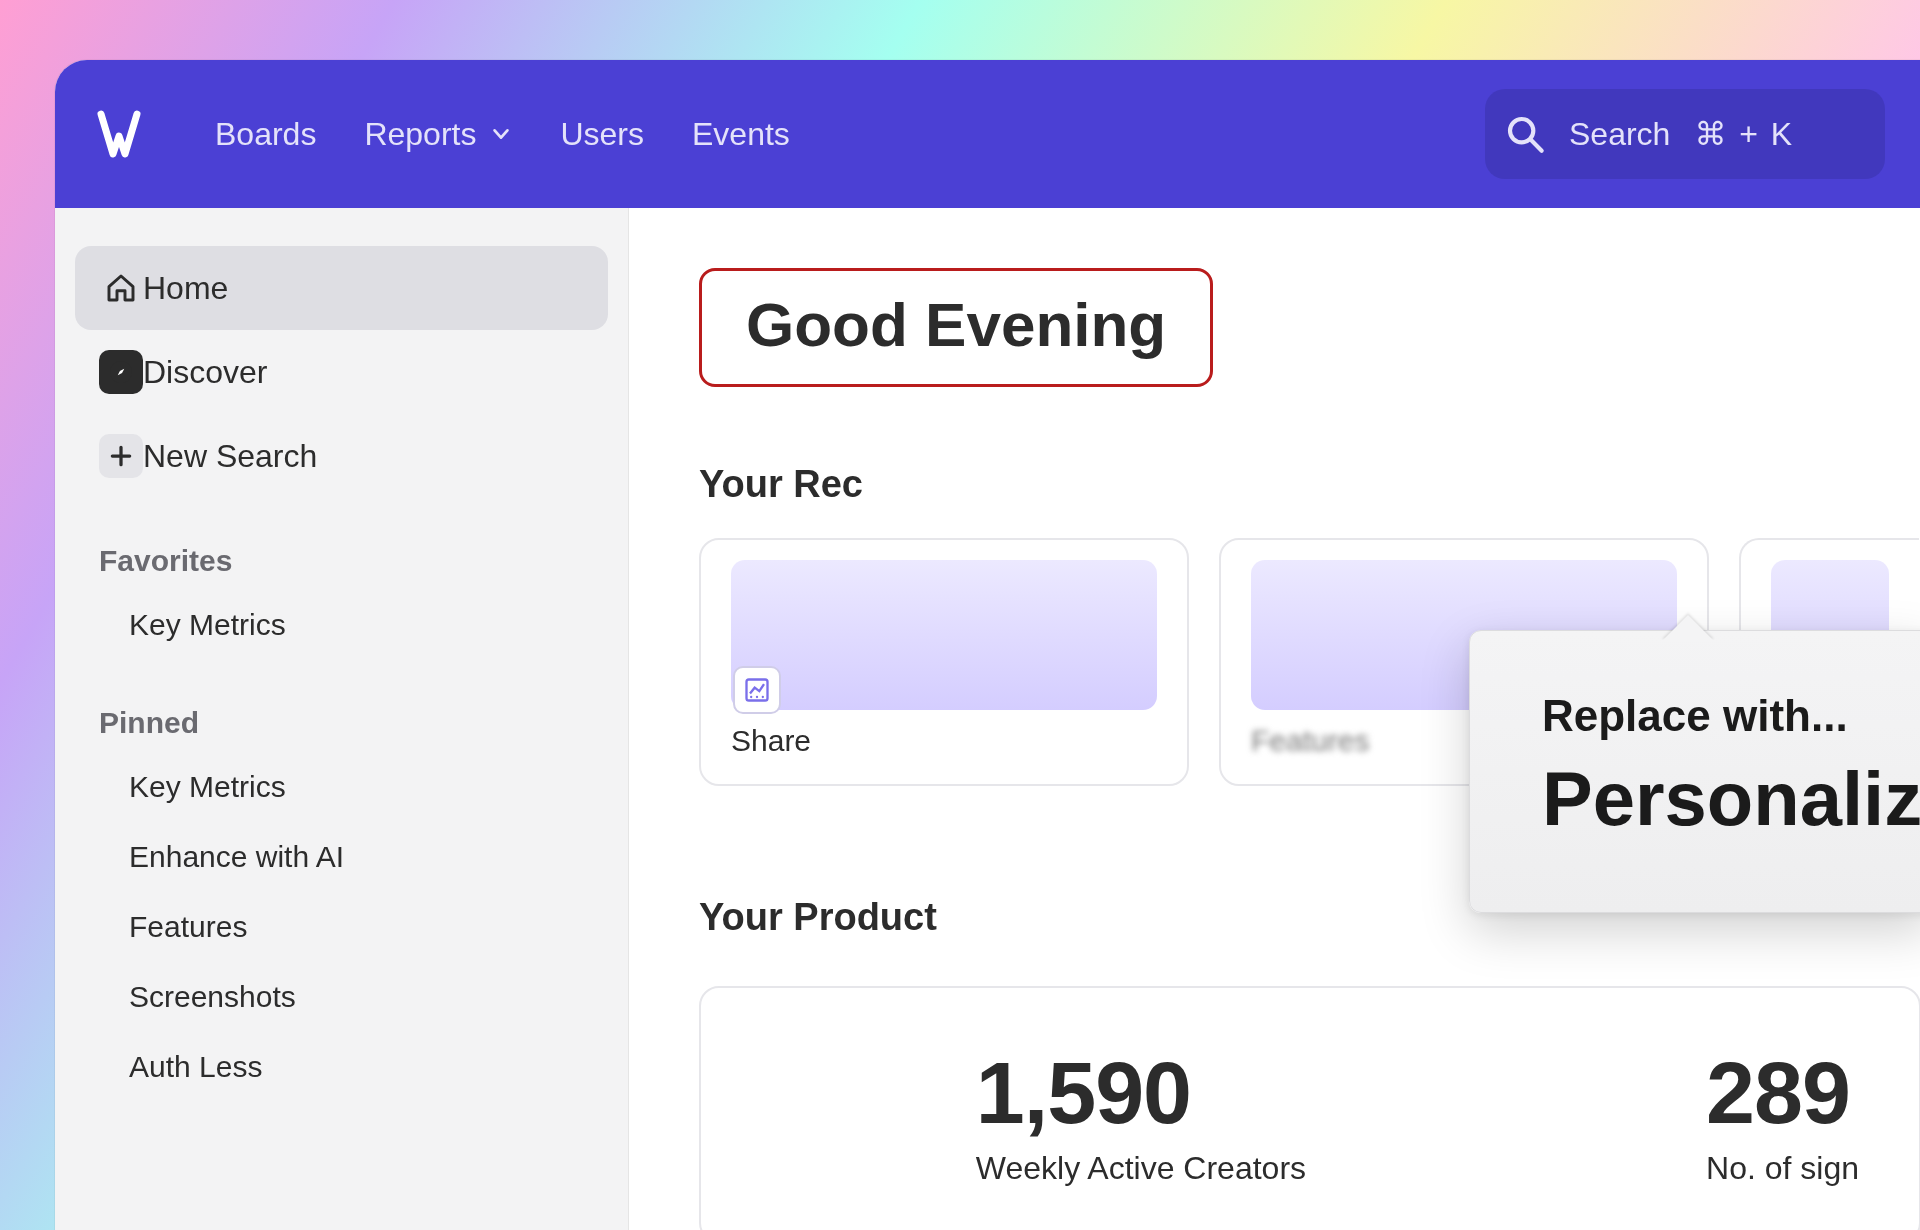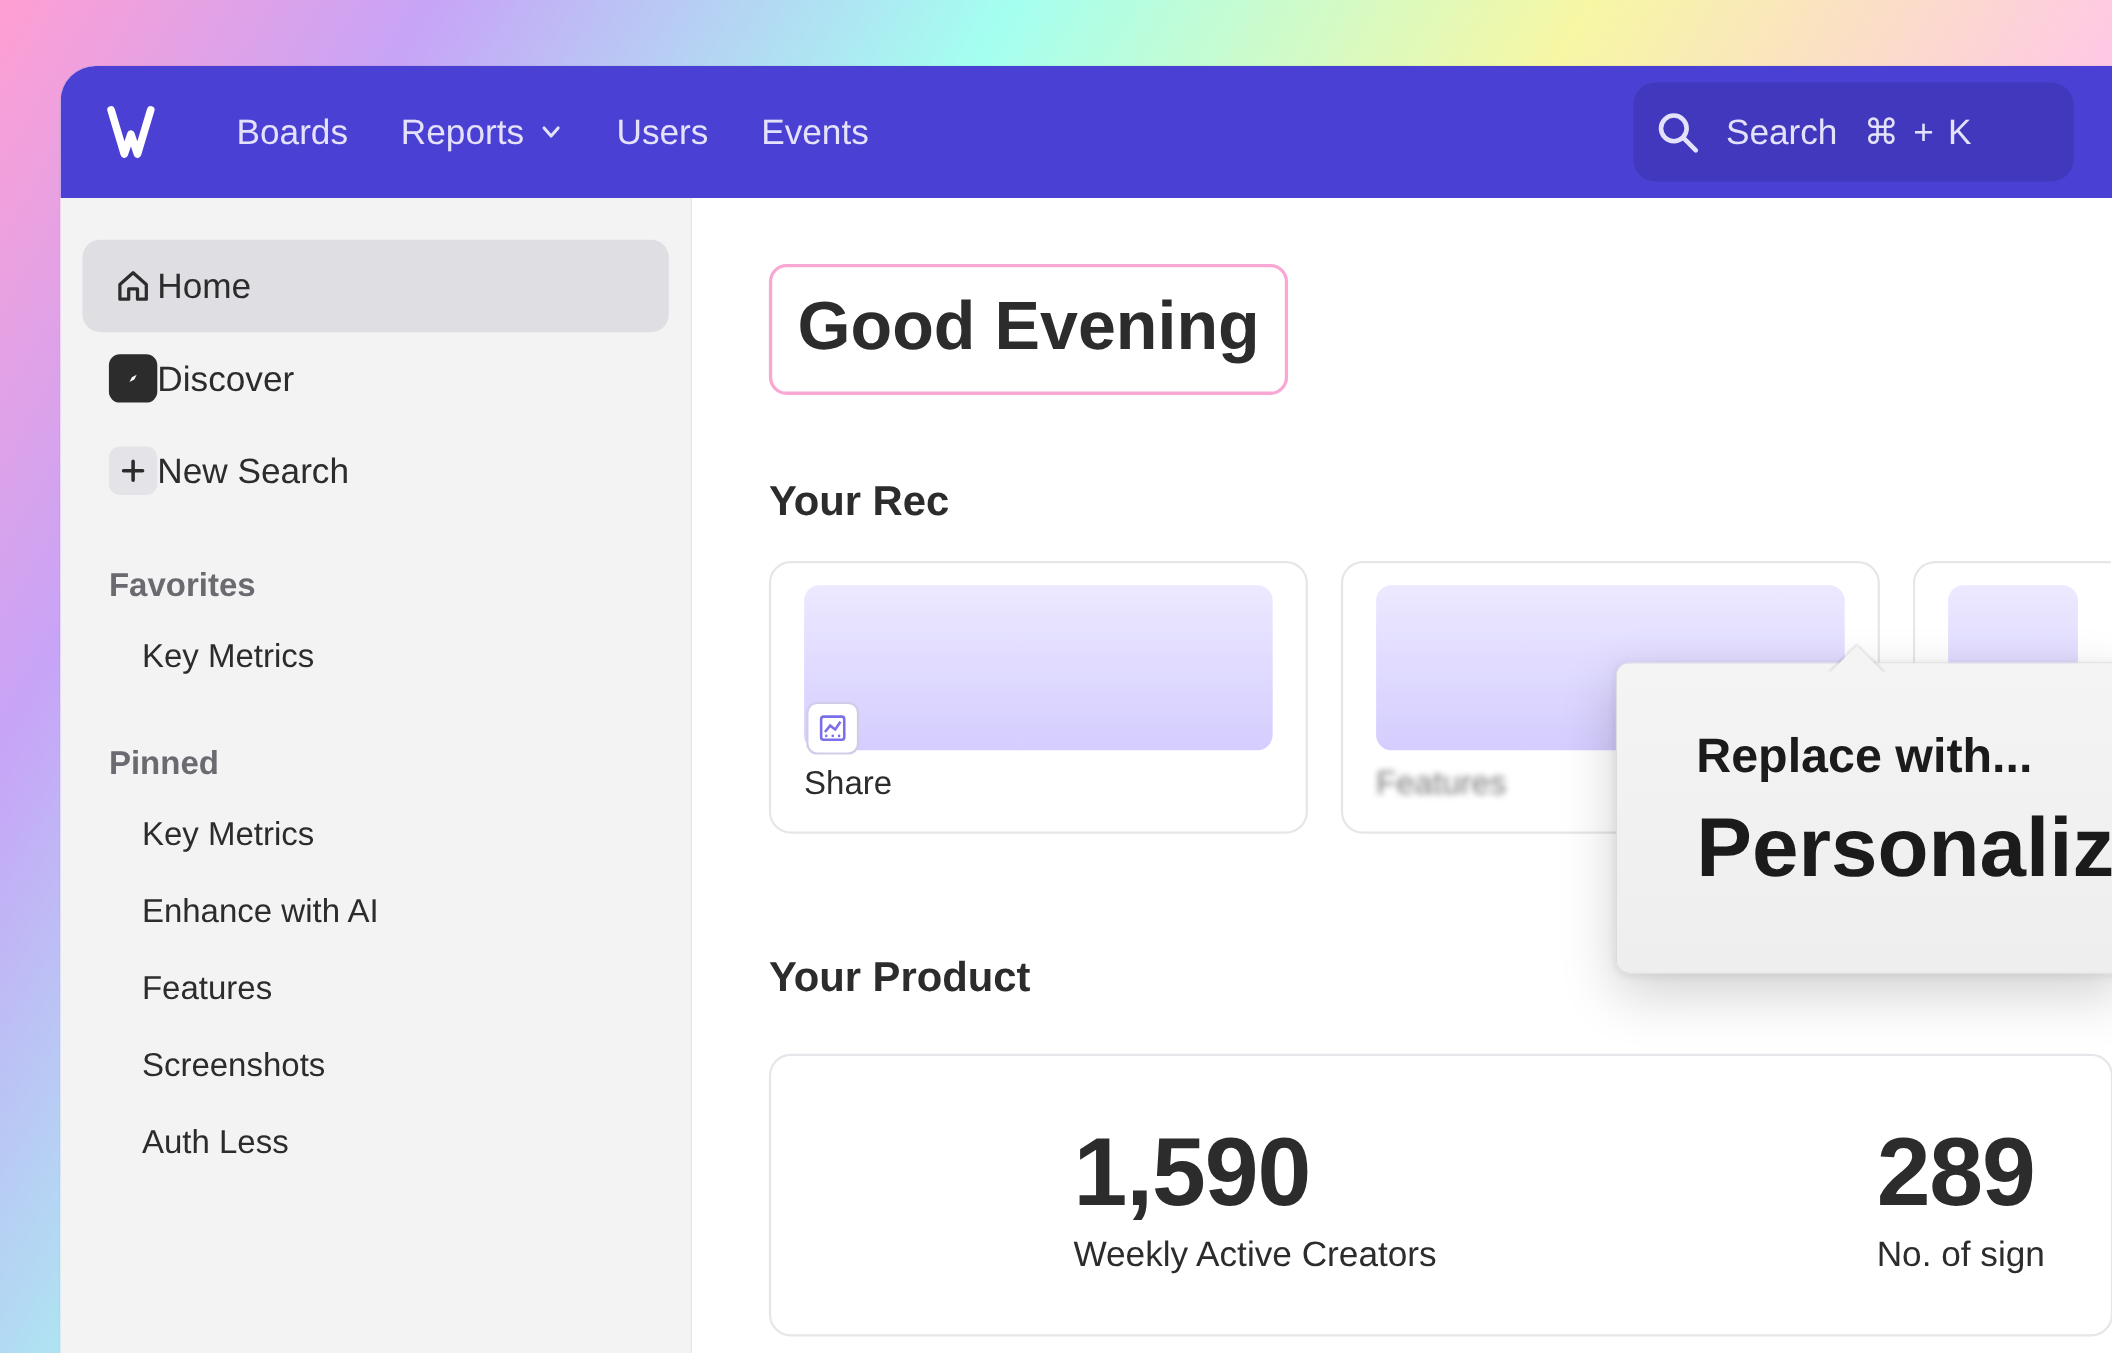--- a/index.html
+++ b/index.html
@@ -11,21 +11,21 @@
 
   .app {
     position:absolute; left:55px; top:60px; right:-1px; bottom:-1px;
     background:#ffffff; border-radius:32px 0 0 0; overflow:hidden;
     box-shadow:0 0 0 1px rgba(0,0,0,0.04);
     display:flex; flex-direction:column;
   }
 
   
   .topnav {
-    background:#4b40d4; height:120px; display:flex; align-items:center;
+    background:#4b40d4; height:148px; display:flex; align-items:center;
     padding:0 36px 0 36px; gap:48px;
   }
   .logo {
     width:56px; height:56px; margin-right:20px;
   }
   .nav-link {
     color:#e4e2fa; font-size:32px; font-weight:500;
     display:flex; align-items:center; gap:14px; cursor:pointer;
   }
   .chev-down { width:22px; height:22px; }
@@ -62,22 +62,22 @@
     margin-top:46px; padding:0 24px 12px;
     font-size:30px; color:#6a6a70; font-weight:600;
   }
   .s-sub { padding:18px 24px 18px 54px; font-size:30px; color:#2c2c2c; font-weight:500; cursor:pointer; }
 
   .main {
     flex:1; padding:60px 0 0 70px; position:relative; overflow:hidden;
   }
 
   .greeting-box {
-    display:inline-block; border:3px solid #f9a8d4; border-radius:16px;
-    padding:18px 23px 24px;
+    display:inline-block; border:3px solid #b91c1c; border-radius:16px;
+    padding:18px 44px 24px;
   }
   .greeting {
     font-size:62px; font-weight:700; color:#2c2c2c;
   }
 
   .sec-title { font-size:38px; font-weight:700; color:#2c2c2c; margin-top:76px; }
 
   .rec-row { display:flex; gap:30px; margin-top:32px; }
   .rec-card {
     width:490px; border:2px solid #e6e6ea; border-radius:20px;

